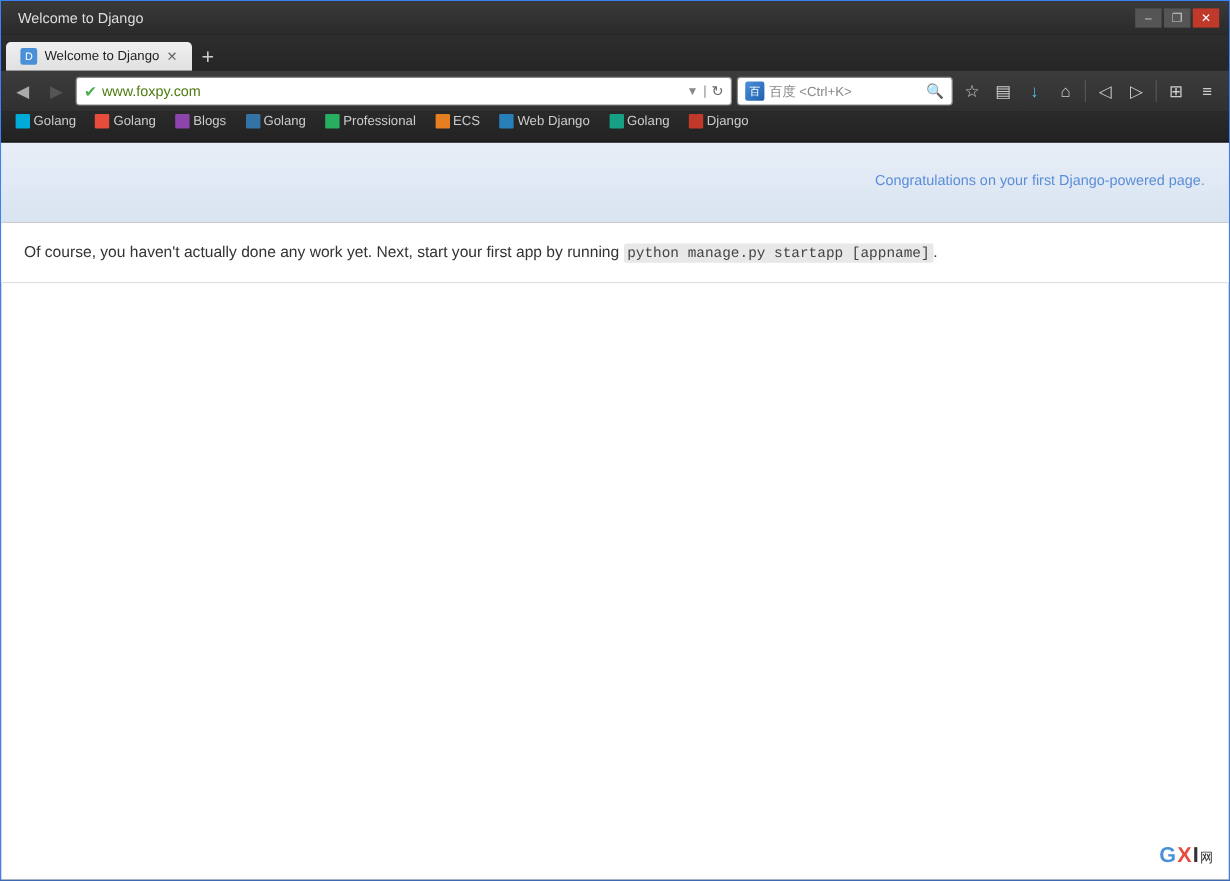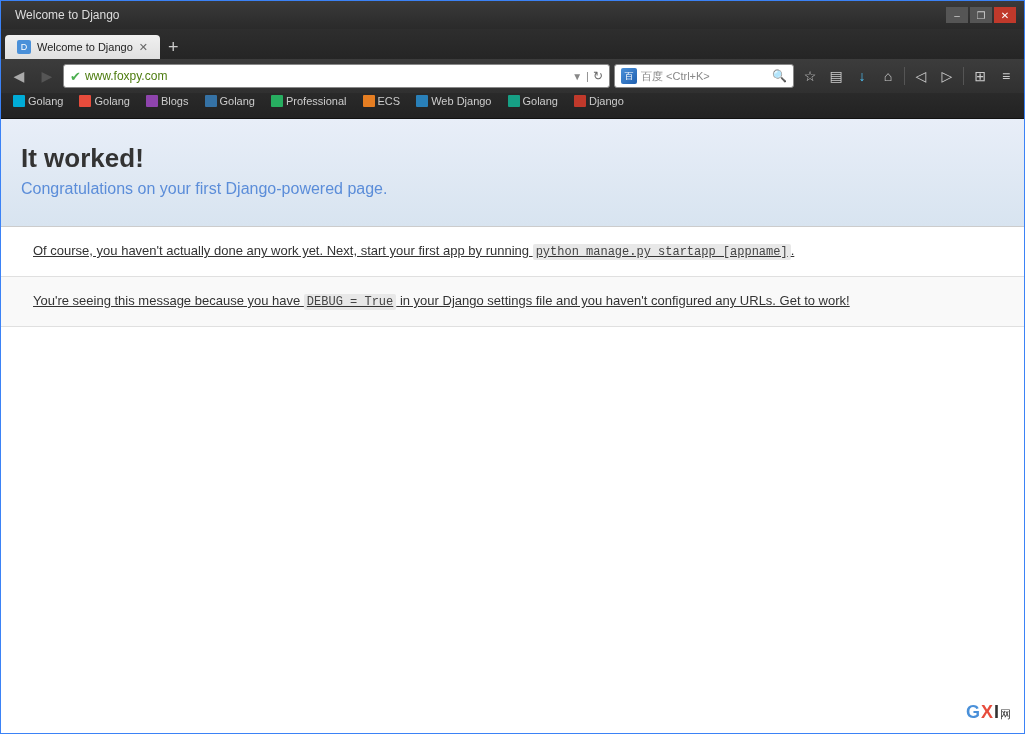--- a/index.html
+++ b/index.html
@@ -166,33 +166,33 @@
       padding: 24px 20px 28px;
       border-bottom: 1px solid #ccc;
     }
     .hero-title {
       font-size: 26px;
       font-weight: bold;
       color: #333;
       margin-bottom: 6px;
     }
     .hero-subtitle {
-      font-size: 16px;
+      font-size: 12px;
       color: #5b8dd9;
       font-weight: normal;
+      text-align: right;
     }
 
     .content-section {
-      padding: 14px 32px;
+      padding: 14px 19px;
       border-bottom: 1px solid #e0e0e0;
       background: #fff;
       font-size: 13px;
       color: #333;
       line-height: 1.6;
-      text-decoration: underline;
     }
     .content-section:nth-child(odd) { background: #f9f9f9; }
 
     code, .inline-code {
       font-family: 'Courier New', monospace;
       font-size: 12px;
       background: #e8e8e8;
       padding: 1px 3px;
       border-radius: 2px;
       color: #444;
@@ -318,35 +318,29 @@
       <span>Golang</span>
     </div>
     <div class="bookmark-item">
       <div class="bookmark-icon bk-openerp"></div>
       <span>Django</span>
     </div>
   </div>
 
   <div class="page-content">
     <div class="hero-section">
-      <h1 class="hero-title">It worked!</h1>
       <p class="hero-subtitle">Congratulations on your first Django-powered page.</p>
     </div>
 
     <div class="content-section">
       <p>
         <span>Of course, you haven't actually done any work yet. Next, start your first app by running </span><code>python manage.py startapp [appname]</code><span>.</span>
       </p>
     </div>
 
-    <div class="content-section">
-      <p>
-        <span>You're seeing this message because you have </span><code>DEBUG = True</code><span> in your Django settings file and you haven't configured any URLs. Get to work!</span>
-      </p>
-    </div>
   </div>
 </div>
 
 <div class="watermark">
   <div class="watermark-bg">
     <span class="watermark-text wm-g">G</span>
     <span class="watermark-text wm-x">X</span>
     <span class="watermark-text wm-i">I</span>
     <span class="wm-net">网</span>
   </div>

